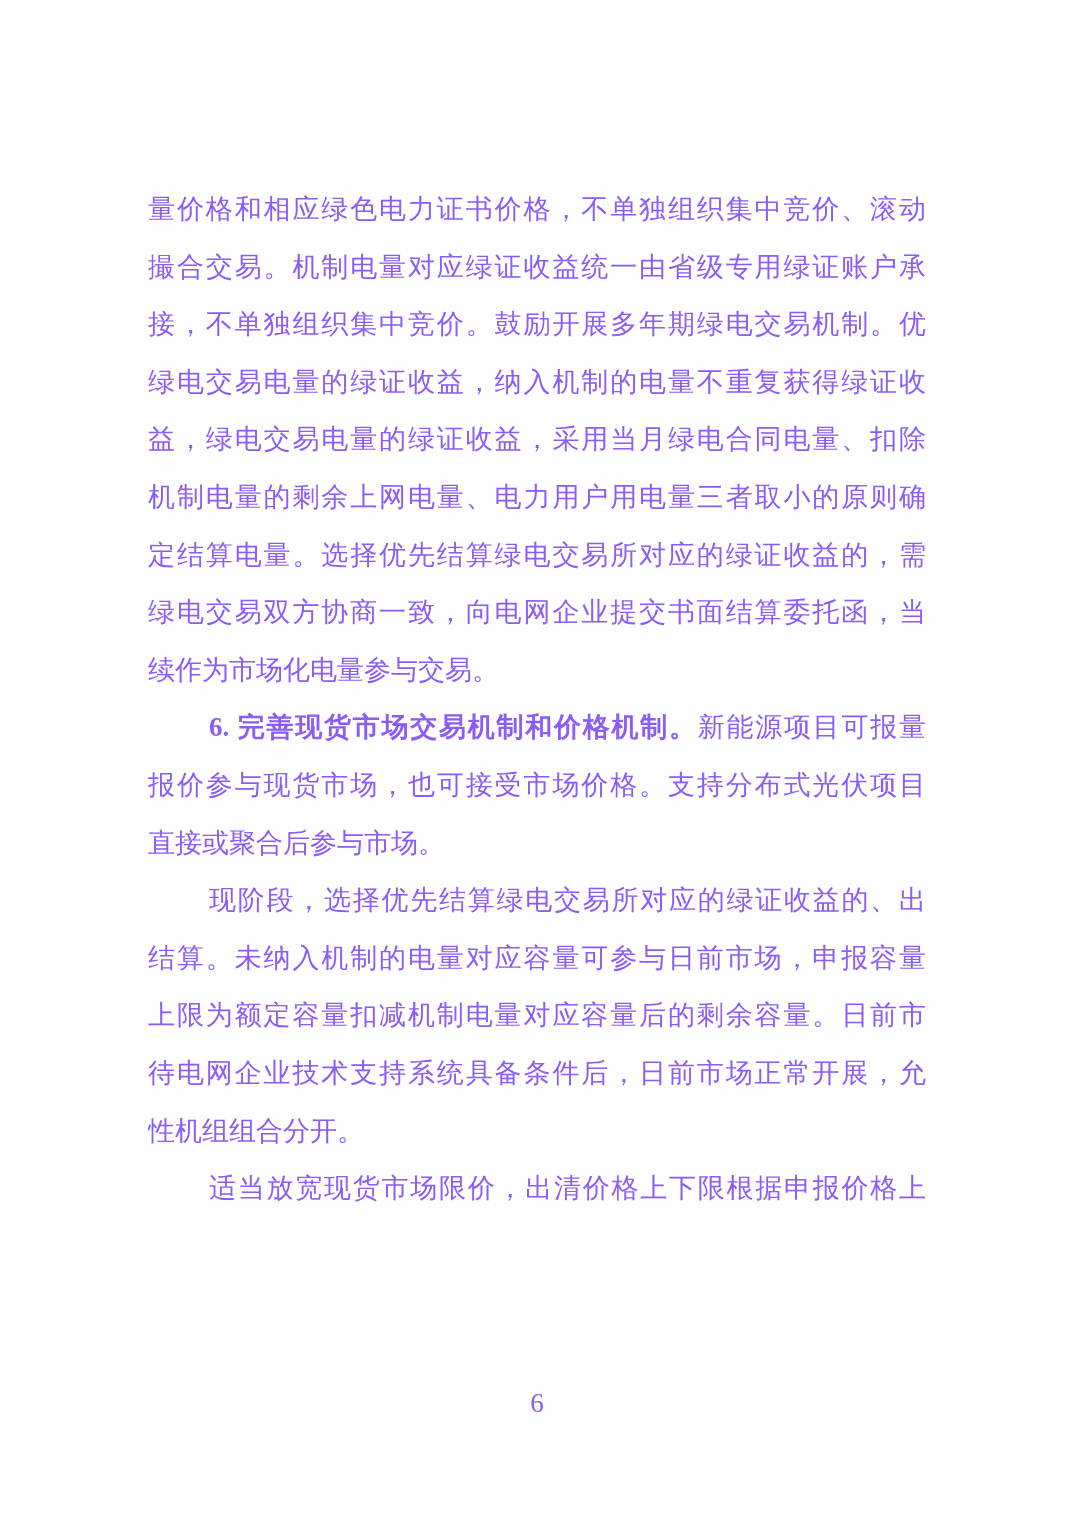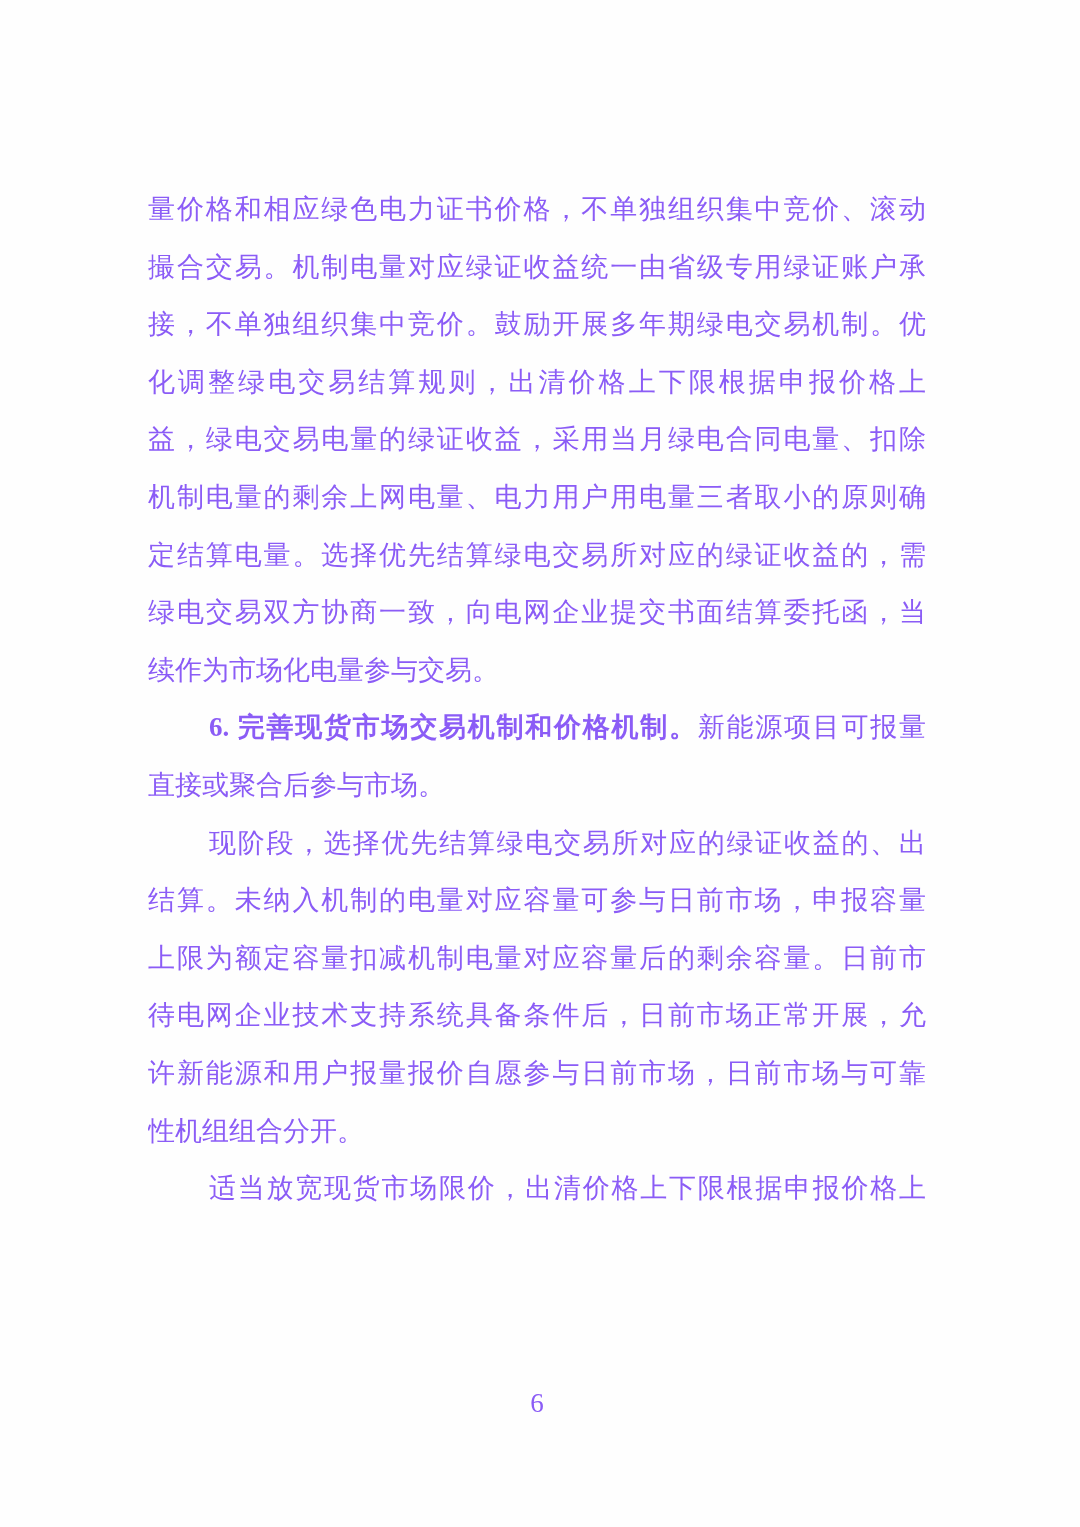--- a/index.html
+++ b/index.html
@@ -53,30 +53,30 @@
   }
 </style>
 </head>
 <body>
 
 <div class="page">
   <div class="text-block" id="text-block">
       <div class="line"><span>量价格和相应绿色电力证书价格，不单独组织集中竞价、滚动</span></div>
       <div class="line"><span>撮合交易。机制电量对应绿证收益统一由省级专用绿证账户承</span></div>
       <div class="line"><span>接，不单独组织集中竞价。鼓励开展多年期绿电交易机制。优</span></div>
-      <div class="line"><span>化调整绿电交易结算规则，出清价格上下限根据申报价格上</span></div>
+      <div class="line"><span>绿电交易电量的绿证收益，纳入机制的电量不重复获得绿证收</span></div>
       <div class="line"><span>益，绿电交易电量的绿证收益，采用当月绿电合同电量、扣除</span></div>
       <div class="line"><span>机制电量的剩余上网电量、电力用户用电量三者取小的原则确</span></div>
       <div class="line"><span>定结算电量。选择优先结算绿电交易所对应的绿证收益的，需</span></div>
       <div class="line"><span>绿电交易双方协商一致，向电网企业提交书面结算委托函，当</span></div>
       <div class="line end"><span>续作为市场化电量参与交易。</span></div>
       <div class="line indent"><span class="bold">6. 完善现货市场交易机制和价格机制。</span><span>新能源项目可报量</span></div>
+      <div class="line"><span>报价参与现货市场，也可接受市场价格。支持分布式光伏项目</span></div>
       <div class="line end"><span>直接或聚合后参与市场。</span></div>
       <div class="line indent"><span>现阶段，选择优先结算绿电交易所对应的绿证收益的、出清、</span></div>
       <div class="line"><span>结算。未纳入机制的电量对应容量可参与日前市场，申报容量</span></div>
       <div class="line"><span>上限为额定容量扣减机制电量对应容量后的剩余容量。日前市</span></div>
       <div class="line"><span>待电网企业技术支持系统具备条件后，日前市场正常开展，允</span></div>
-      <div class="line"><span>许新能源和用户报量报价自愿参与日前市场，日前市场与可靠</span></div>
       <div class="line end"><span>性机组组合分开。</span></div>
       <div class="line indent"><span>适当放宽现货市场限价，出清价格上下限根据申报价格上</span></div>
     </div>
   <div class="page-num">6</div>
 </div>
 
 </body></html>

